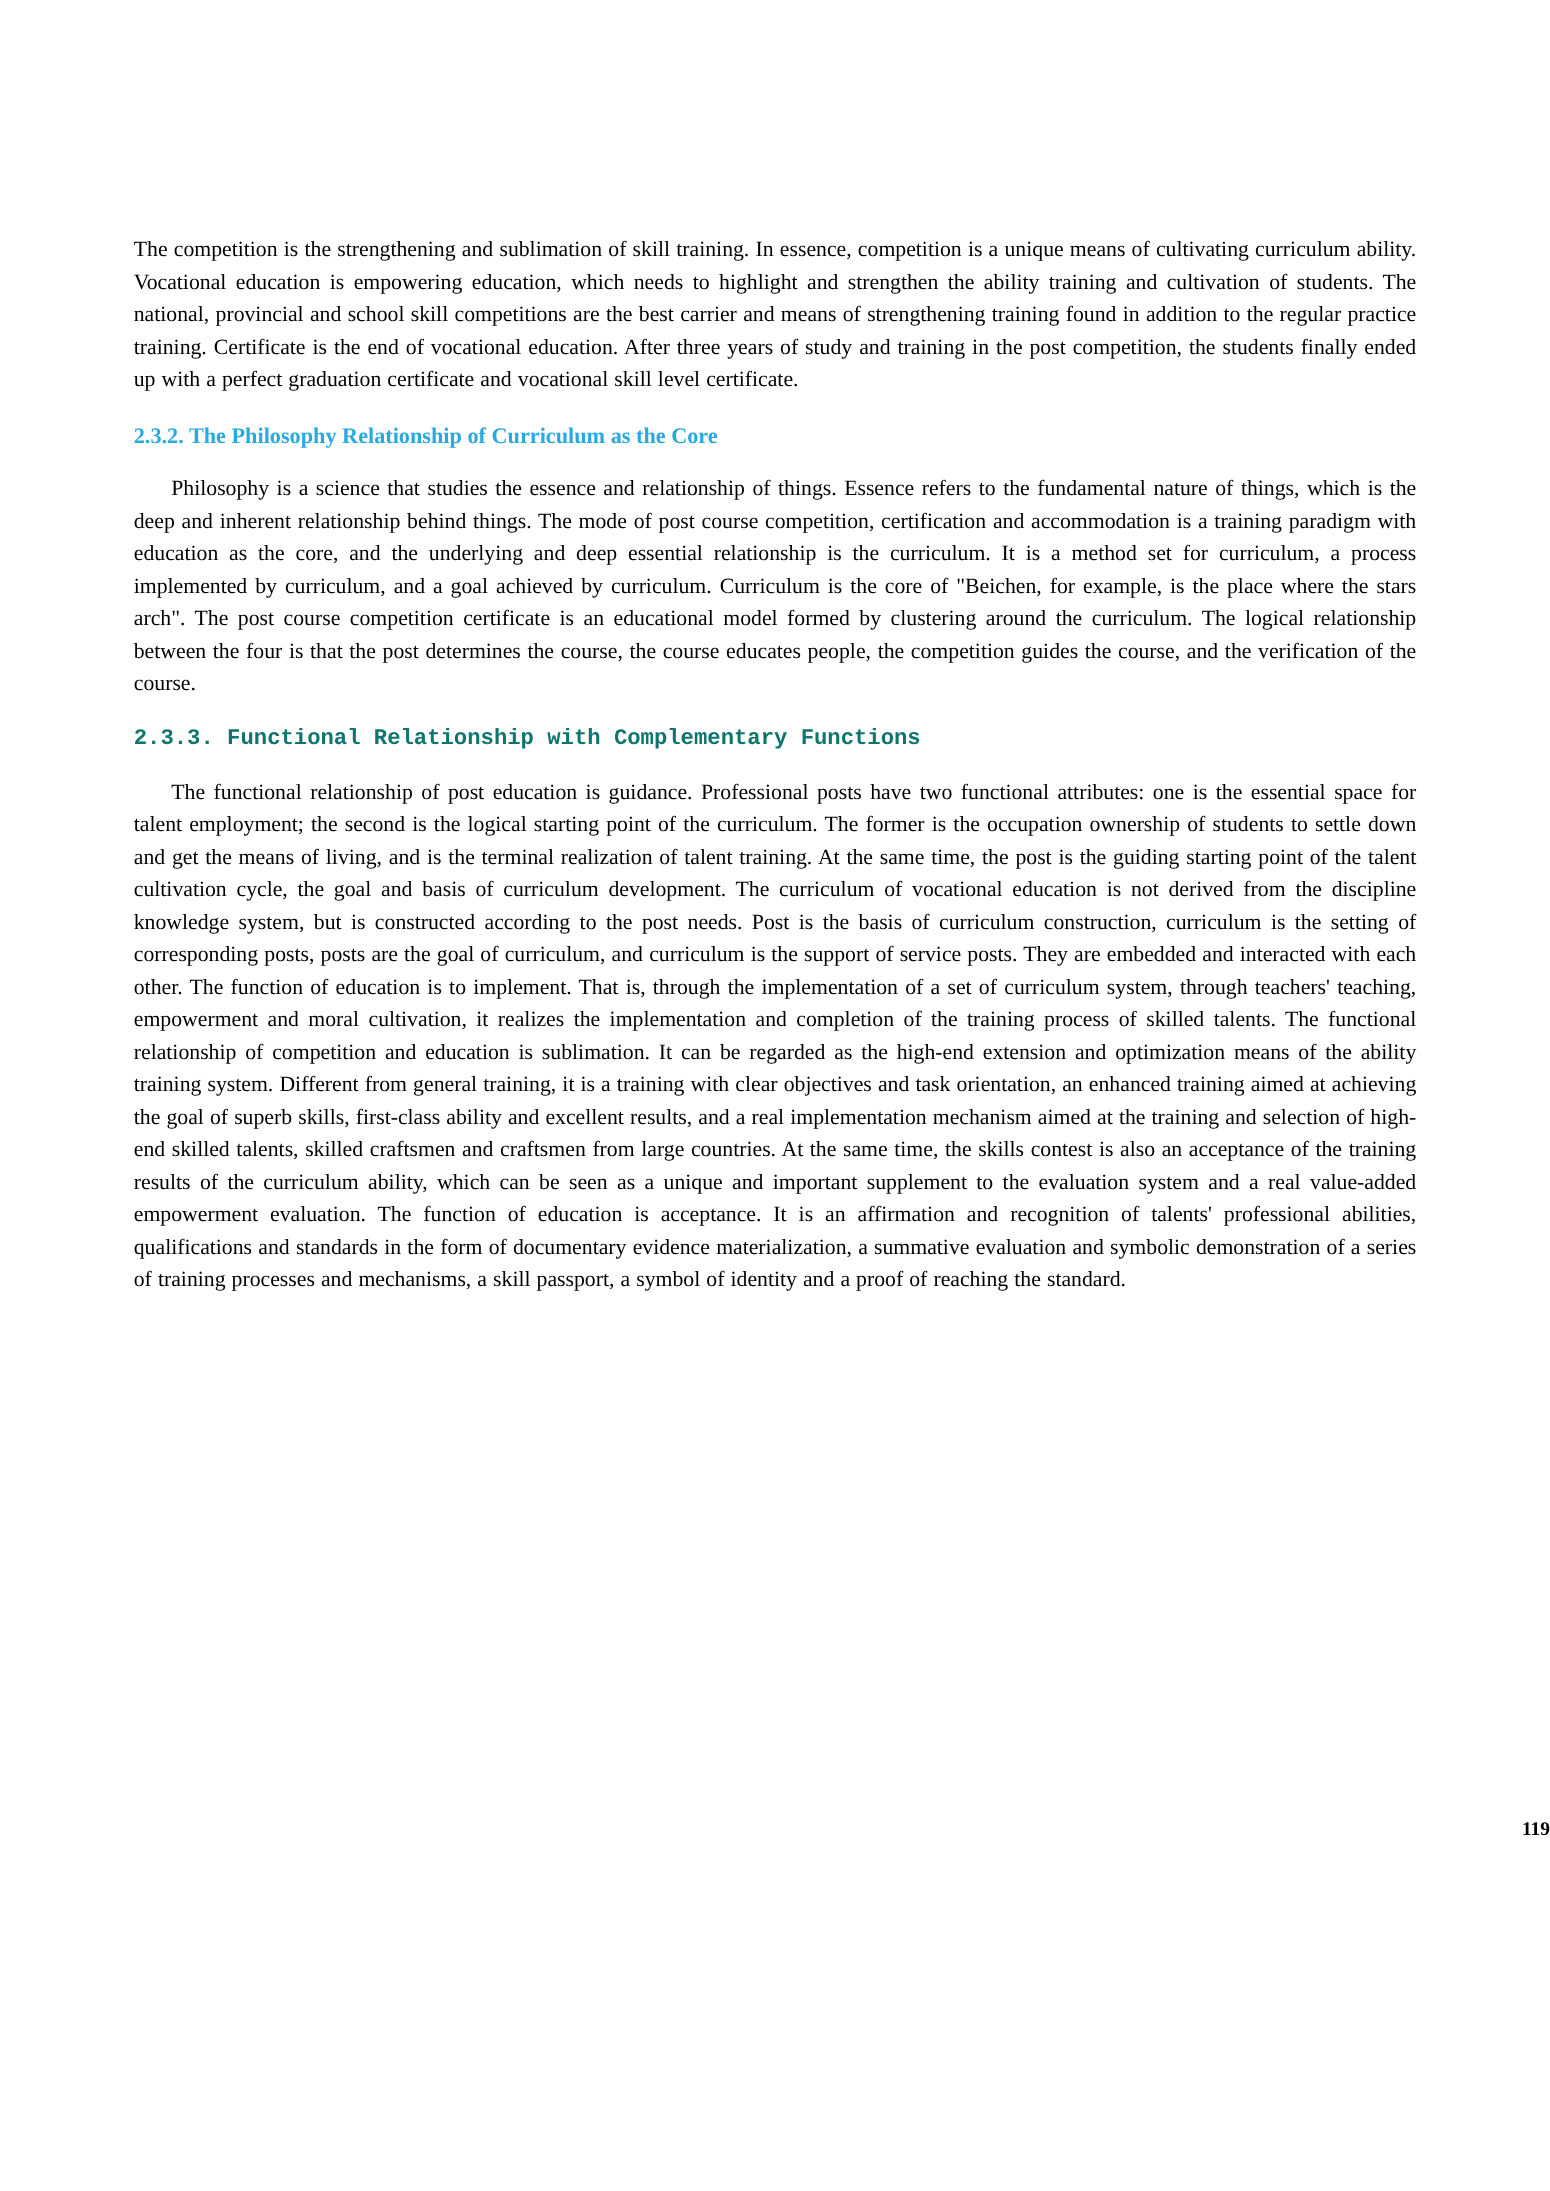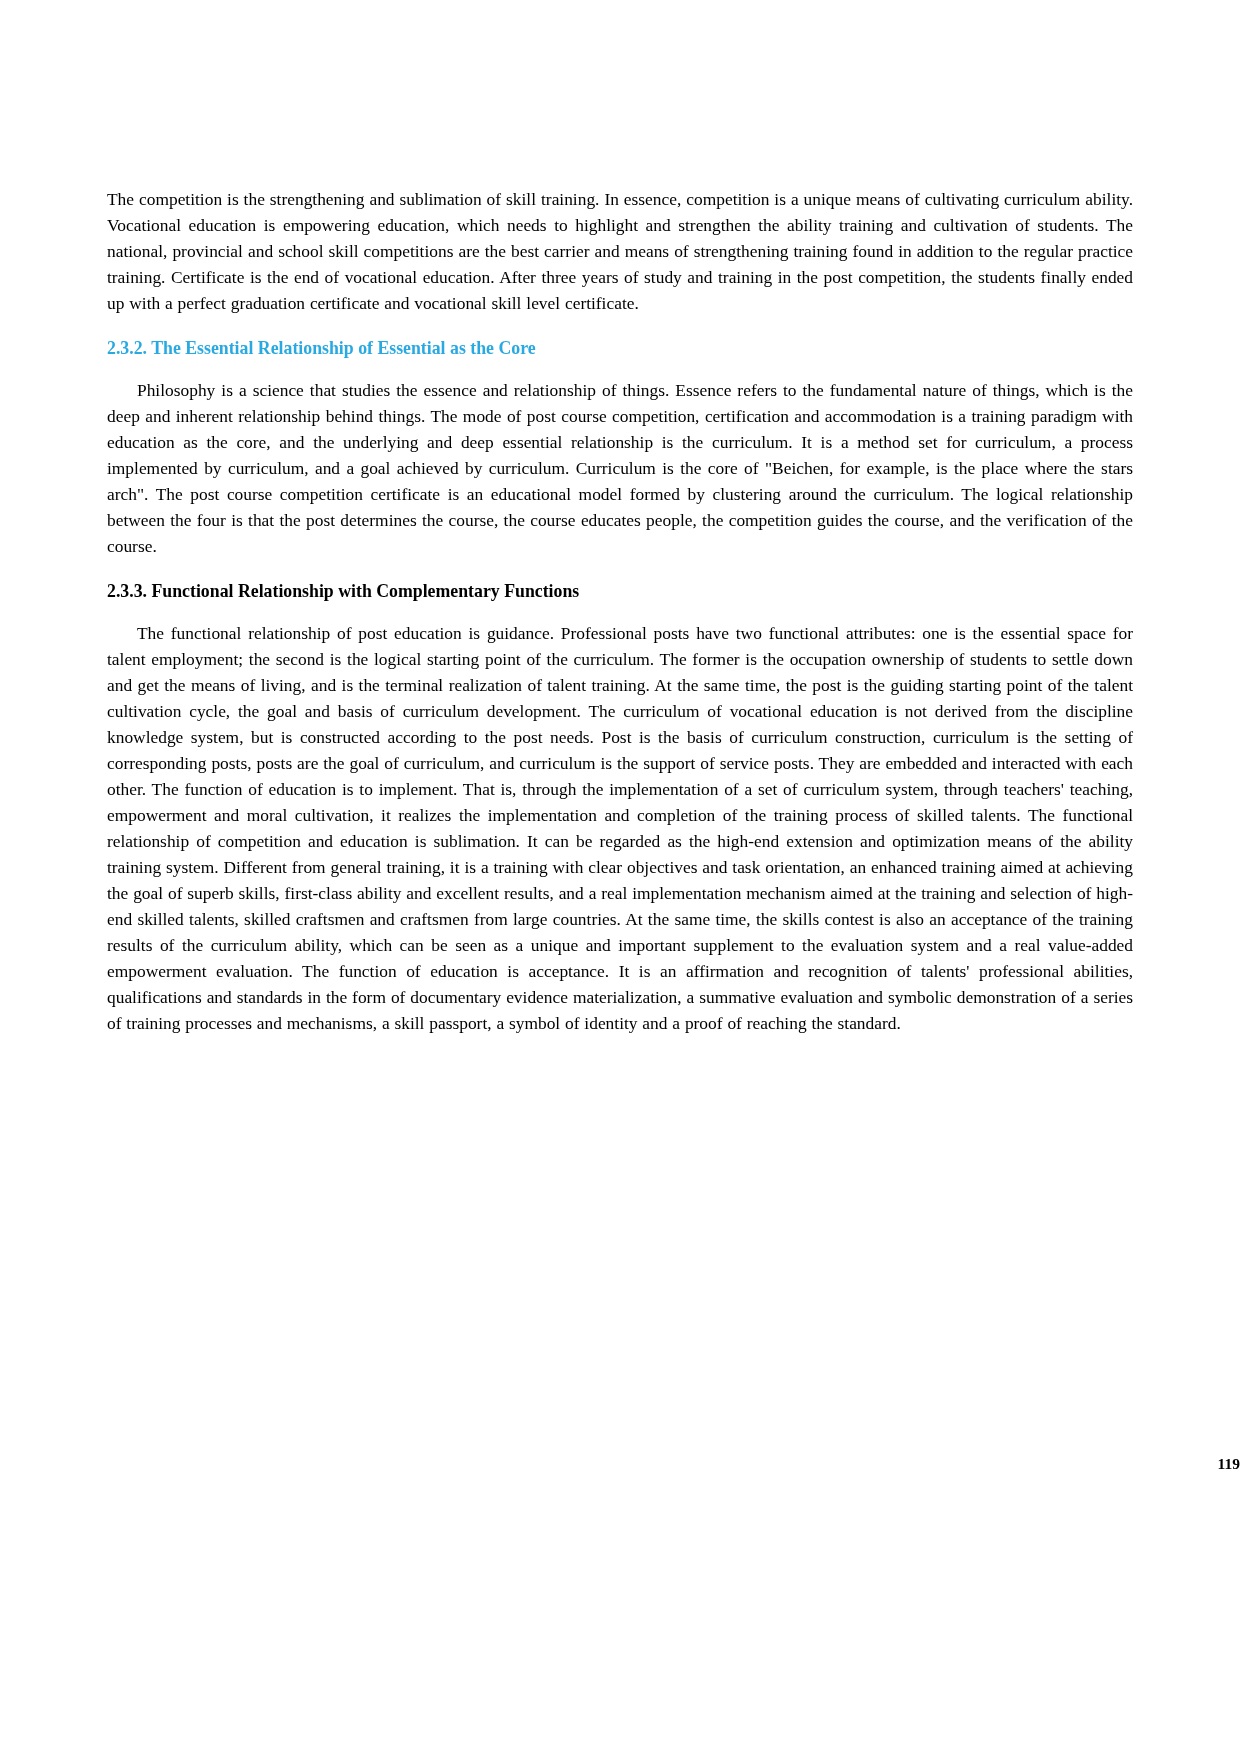--- a/index.html
+++ b/index.html
@@ -50,24 +50,24 @@
   }
 </style>
 </head>
 <body>
 
 <div class="page">
   <div class="content">
 
     <p class="para">The competition is the strengthening and sublimation of skill training. In essence, competition is a unique means of cultivating curriculum ability. Vocational education is empowering education, which needs to highlight and strengthen the ability training and cultivation of students. The national, provincial and school skill competitions are the best carrier and means of strengthening training found in addition to the regular practice training. Certificate is the end of vocational education. After three years of study and training in the post competition, the students finally ended up with a perfect graduation certificate and vocational skill level certificate.</p>
 
-    <h2 class="section-heading" style="color: rgb(41, 169, 225);">2.3.2. The Essential Relationship of Essential as the Core</h2>
+    <h2 class="section-heading" style="color: rgb(41, 169, 225);">2.3.2. The Philosophy Relationship of Curriculum as the Core</h2>
 
     <p class="para indent">Philosophy is a science that studies the essence and relationship of things. Essence refers to the fundamental nature of things, which is the deep and inherent relationship behind things. The mode of post course competition, certification and accommodation is a training paradigm with education as the core, and the underlying and deep essential relationship is the curriculum. It is a method set for curriculum, a process implemented by curriculum, and a goal achieved by curriculum. Curriculum is the core of "Beichen, for example, is the place where the stars arch". The post course competition certificate is an educational model formed by clustering around the curriculum. The logical relationship between the four is that the post determines the course, the course educates people, the competition guides the course, and the verification of the course.</p>
 
-    <h2 class="section-heading" style="color: #000000;">2.3.3. Functional Relationship with Complementary Functions</h2>
+    <h2 class="section-heading" style="color: #0f766e; font-family: Liberation Mono, monospace;">2.3.3. Functional Relationship with Complementary Functions</h2>
 
     <p class="para indent">The functional relationship of post education is guidance. Professional posts have two functional attributes: one is the essential space for talent employment; the second is the logical starting point of the curriculum. The former is the occupation ownership of students to settle down and get the means of living, and is the terminal realization of talent training. At the same time, the post is the guiding starting point of the talent cultivation cycle, the goal and basis of curriculum development. The curriculum of vocational education is not derived from the discipline knowledge system, but is constructed according to the post needs. Post is the basis of curriculum construction, curriculum is the setting of corresponding posts, posts are the goal of curriculum, and curriculum is the support of service posts. They are embedded and interacted with each other. The function of education is to implement. That is, through the implementation of a set of curriculum system, through teachers' teaching, empowerment and moral cultivation, it realizes the implementation and completion of the training process of skilled talents. The functional relationship of competition and education is sublimation. It can be regarded as the high-end extension and optimization means of the ability training system. Different from general training, it is a training with clear objectives and task orientation, an enhanced training aimed at achieving the goal of superb skills, first-class ability and excellent results, and a real implementation mechanism aimed at the training and selection of high-end skilled talents, skilled craftsmen and craftsmen from large countries. At the same time, the skills contest is also an acceptance of the training results of the curriculum ability, which can be seen as a unique and important supplement to the evaluation system and a real value-added empowerment evaluation. The function of education is acceptance. It is an affirmation and recognition of talents' professional abilities, qualifications and standards in the form of documentary evidence materialization, a summative evaluation and symbolic demonstration of a series of training processes and mechanisms, a skill passport, a symbol of identity and a proof of reaching the standard.</p>
 
   </div>
 
   <div class="page-number">119</div>
 </div>
 
 </body></html>

